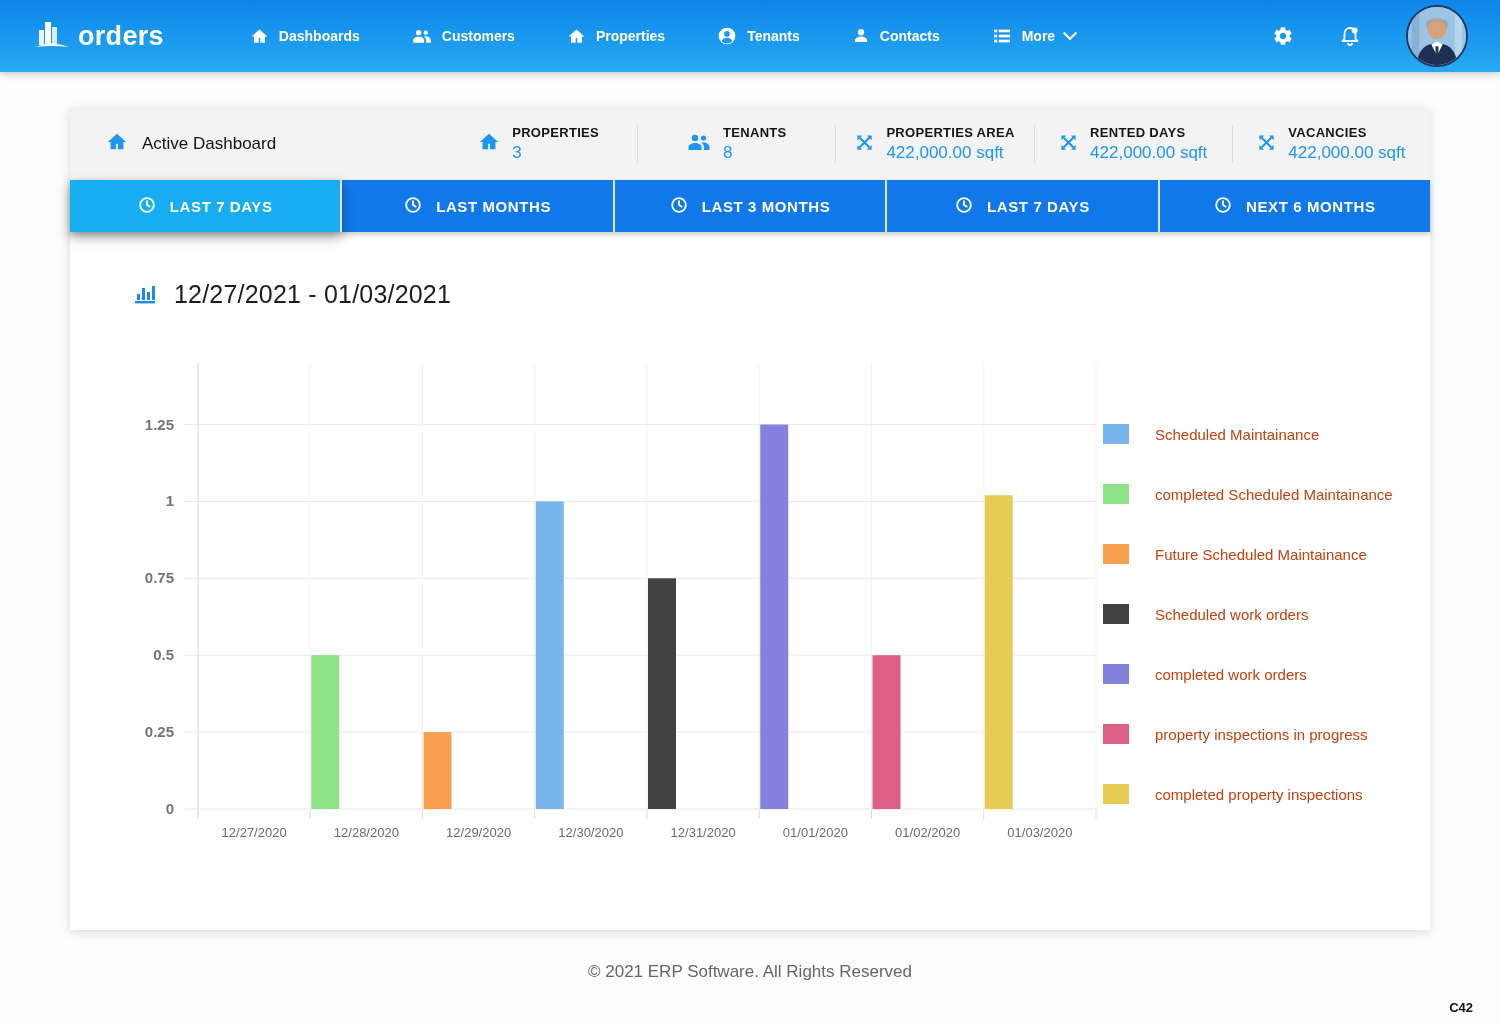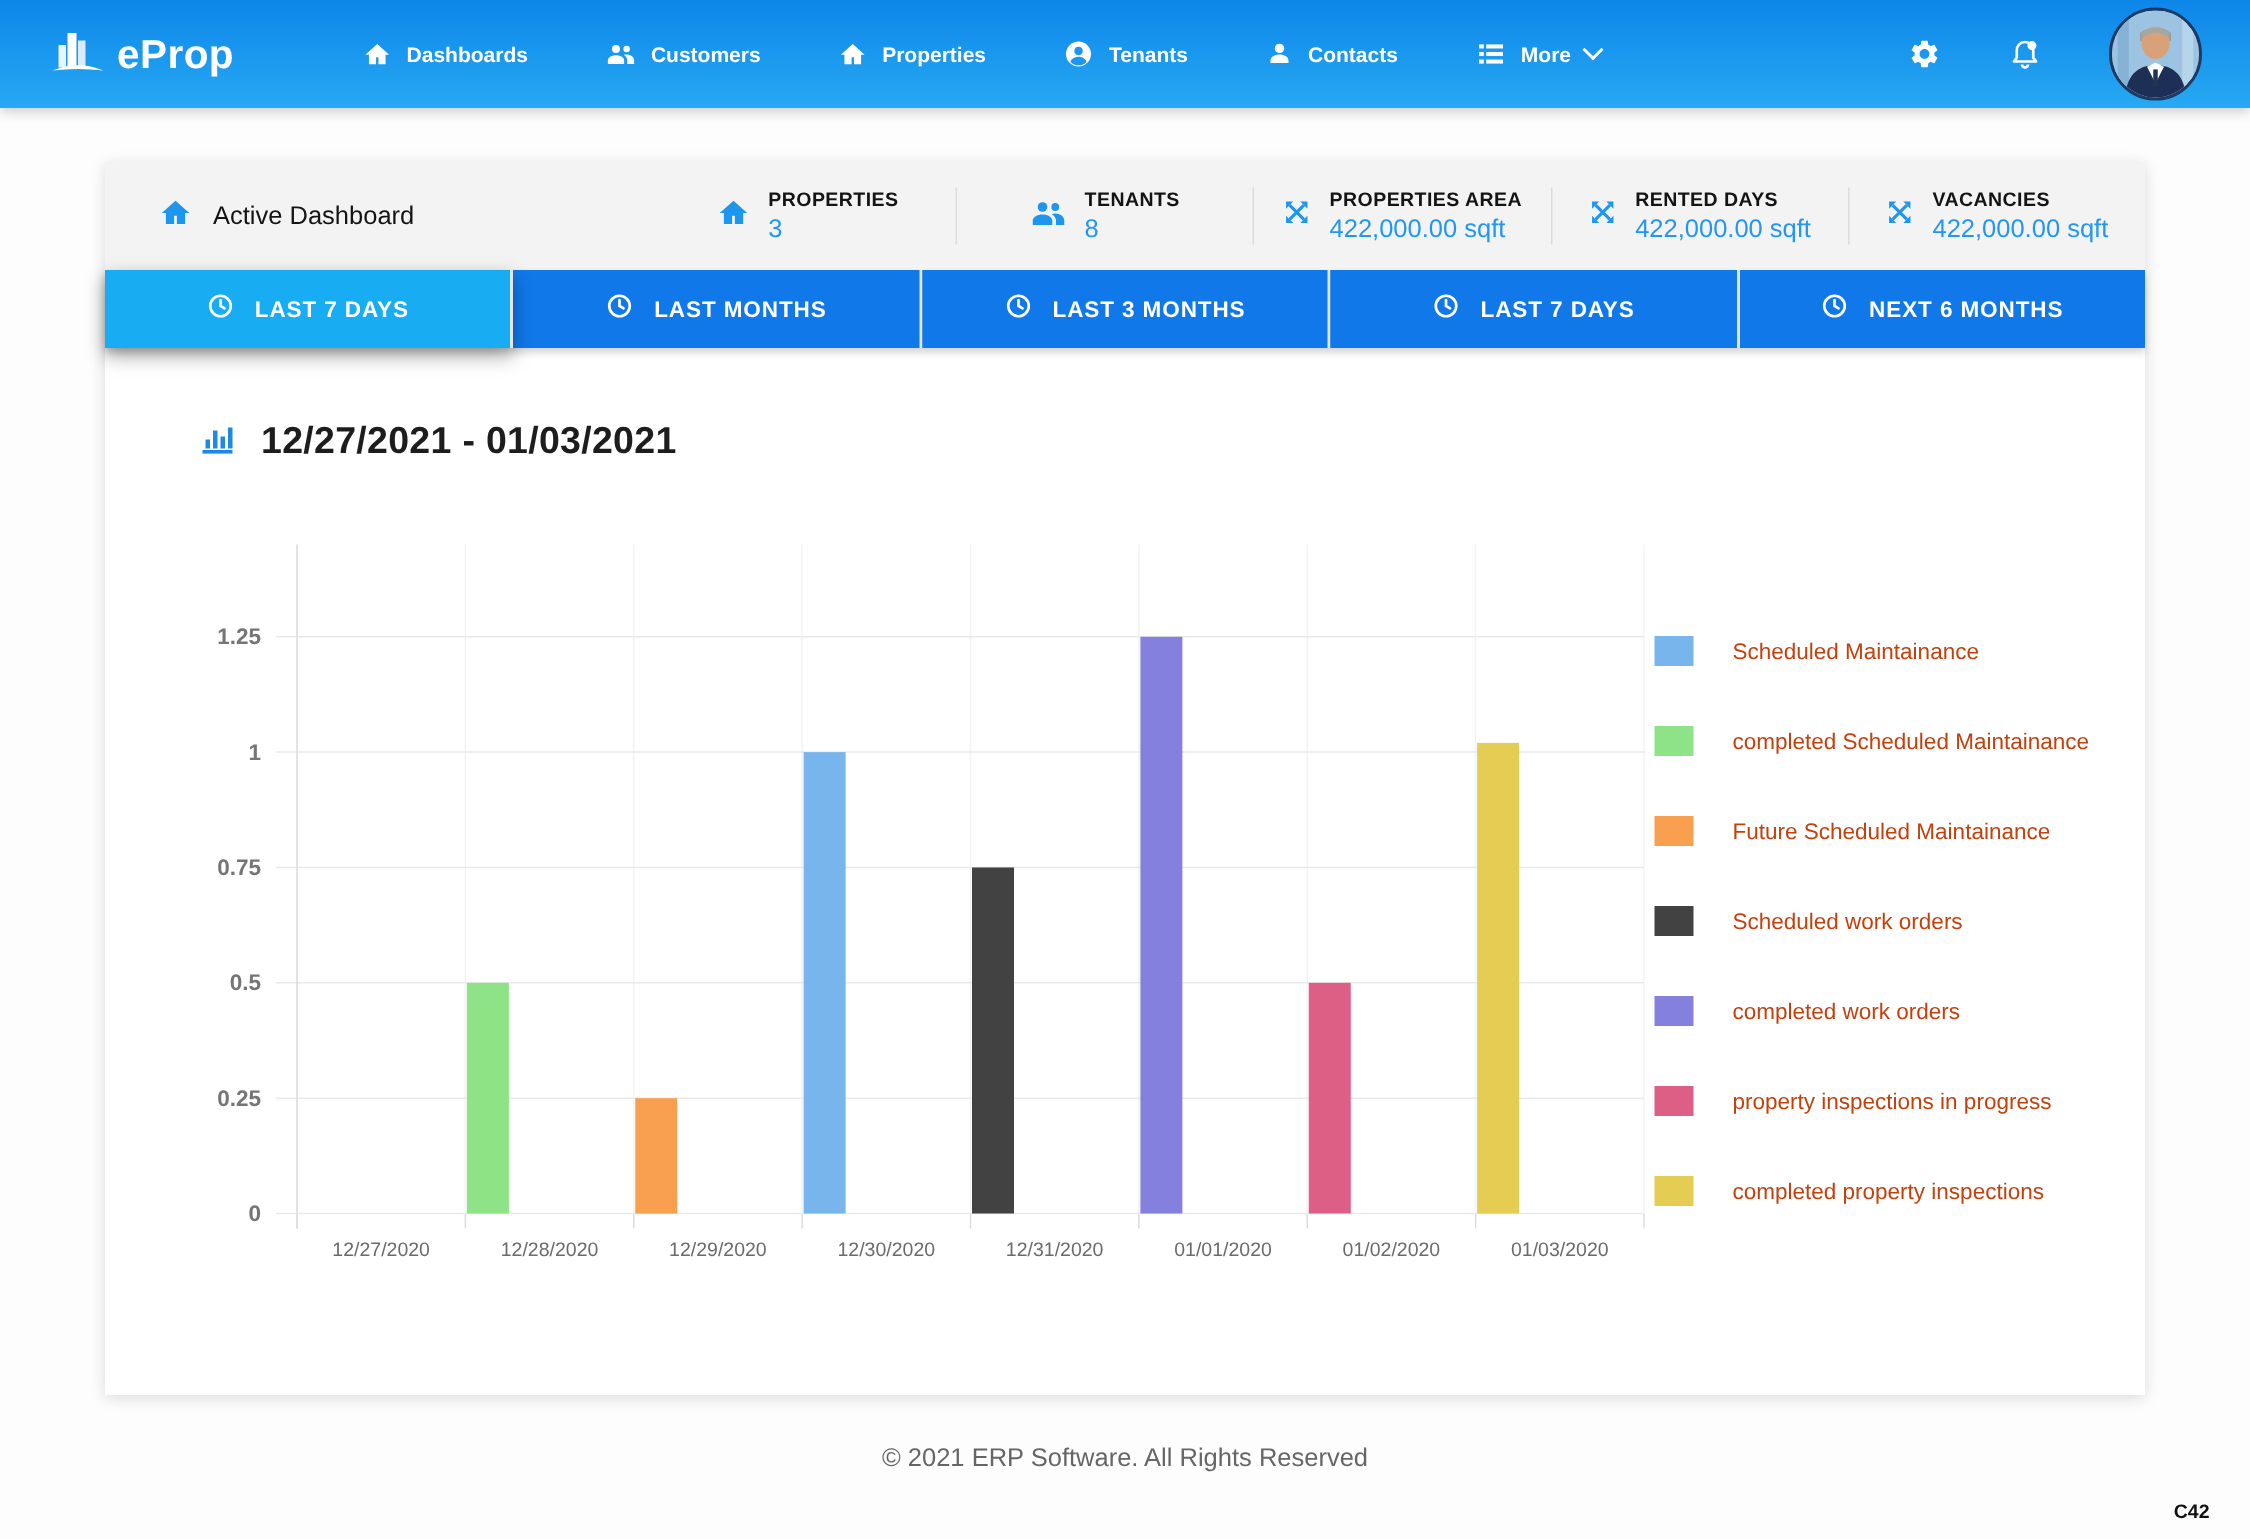--- a/index.html
+++ b/index.html
@@ -33,21 +33,21 @@
 
   
   .tabs { height:52px; display:flex; background:#1178ea; box-shadow:0 3px 5px rgba(0,0,0,.18); position:relative; z-index:2; }
   .tab { flex:1; display:flex; align-items:center; justify-content:center; gap:14px; color:#fff; font-size:15px; font-weight:bold; letter-spacing:.6px; background:#1178ea; cursor:pointer; border-right:2px solid #e5e5e5; }
   .tab:last-child { border-right:none; }
   .tab.active { background:#18acf2; box-shadow:0 5px 12px rgba(0,0,0,.35); position:relative; z-index:3; }
 
   
   .panel { position:relative; height:698px; background:#fff; }
   .chart-header { position:absolute; left:63px; top:48px; display:flex; align-items:center; gap:17px; }
-  .chart-title { font-size:25px; font-weight:bold; color:#1d1d1d; letter-spacing:.2px; }
+  .chart-title { font-size:25px; font-weight:normal; color:#1d1d1d; letter-spacing:.2px; }
   #chart-svg { position:absolute; left:0; top:120px; }
   #chart-svg text { font-family:"Liberation Sans", sans-serif; }
 
   
   .legend { position:absolute; left:1033px; top:192px; }
   .legend-item { display:flex; align-items:center; margin-bottom:40px; height:20px; cursor:pointer; }
   .legend-swatch { width:26px; height:20px; flex:0 0 auto; }
   .legend-label { margin-left:26px; font-size:15px; color:#c2410c; font-weight:500; white-space:nowrap; }
 
   
@@ -60,21 +60,21 @@
 <header class="navbar">
   <div class="brand">
     <span>
       <svg width="40" height="40" viewBox="0 0 40 40">
         <rect x="7" y="16" width="5" height="15" fill="#eaf4fd"></rect>
         <rect x="13" y="8" width="6" height="23" fill="#ffffff"></rect>
         <rect x="20" y="13" width="5" height="18" fill="#d8ecfc"></rect>
         <path d="M3 33 Q20 26 37 33 Q20 31 3 33 Z" fill="#ffffff"></path>
       </svg>
     </span>
-    <span class="brand-text">eProp</span>
+    <span class="brand-text">orders</span>
   </div>
 
   <nav class="nav-items">
     <div class="nav-item">
       <span>
           <svg width="19" height="19" viewBox="0 0 24 24">
             <path d="M12 3L2 12h3v8h6v-6h2v6h6v-8h3z" fill="#fff"></path>
           </svg>
         </span>
       <span>Dashboards</span>

